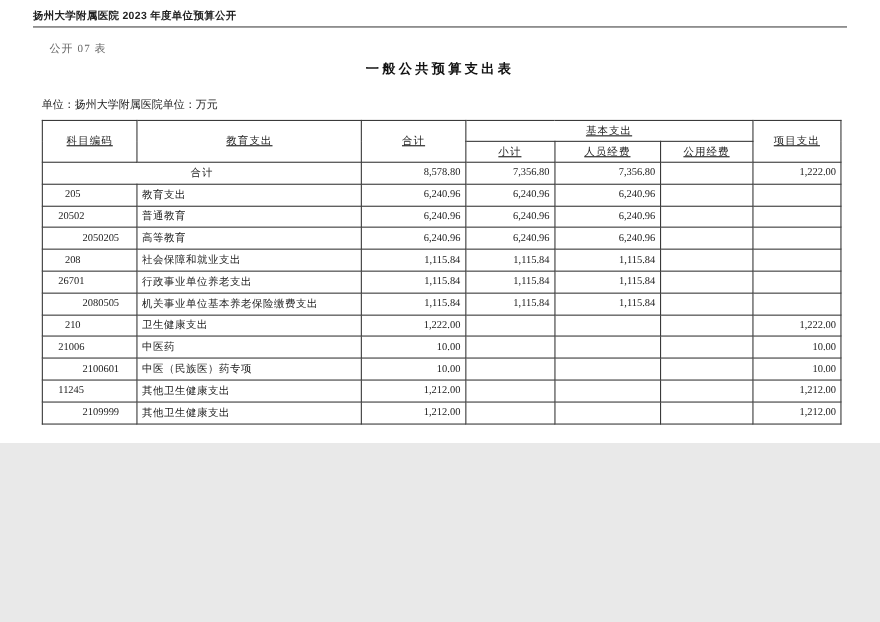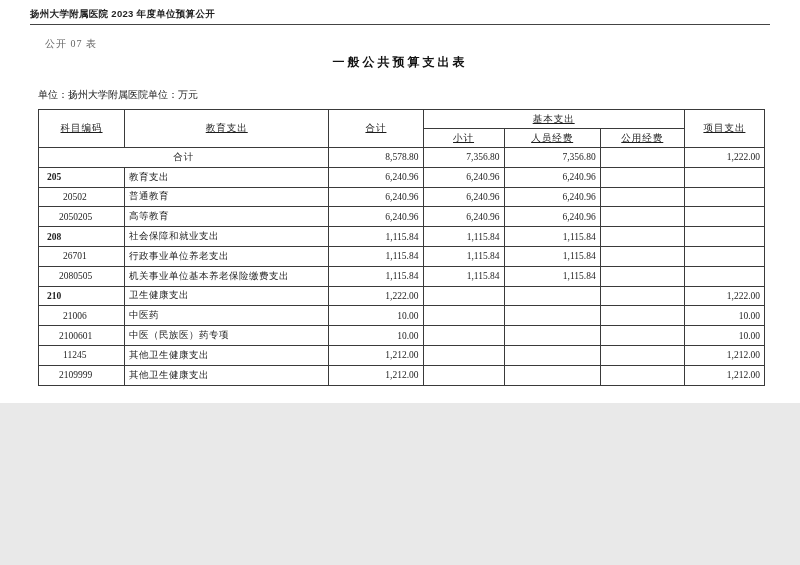--- a/index.html
+++ b/index.html
@@ -47,23 +47,23 @@
   table.budget{border:1.5px solid #222;}
   table.budget th{
     font-weight:normal;text-align:center;vertical-align:middle;
     height:18px;padding:0 2px;letter-spacing:1px;text-decoration:underline;
   }
   table.budget td{
     height:18.8px;padding:0 4px;vertical-align:middle;
     white-space:nowrap;overflow:hidden;
   }
   td.c-code{text-align:left;}
-  td.c-code.indent0{padding-left:8px;font-weight:bold;}
-  td.c-code.indent1{padding-left:24px;margin-top:40px;}
-  td.c-code.indent2{padding-left:20px;}
+  td.c-code.indent0{padding-left:20px;}
+  td.c-code.indent1{padding-left:14px;margin-top:40px;}
+  td.c-code.indent2{padding-left:36px;}
   td.c-name{text-align:left;padding-left:6px;letter-spacing:0.5px;}
   td.total-label{text-align:center;letter-spacing:1px;}
   td.c-num{text-align:right;padding-right:5px;}
   .page-number{
     position:absolute;left:0;top:531px;width:100%;
     font-size:10px;font-weight:bold;color:#555;
     font-family:"Liberation Sans","DejaVu Sans",sans-serif;
   }
 </style>
 </head>

